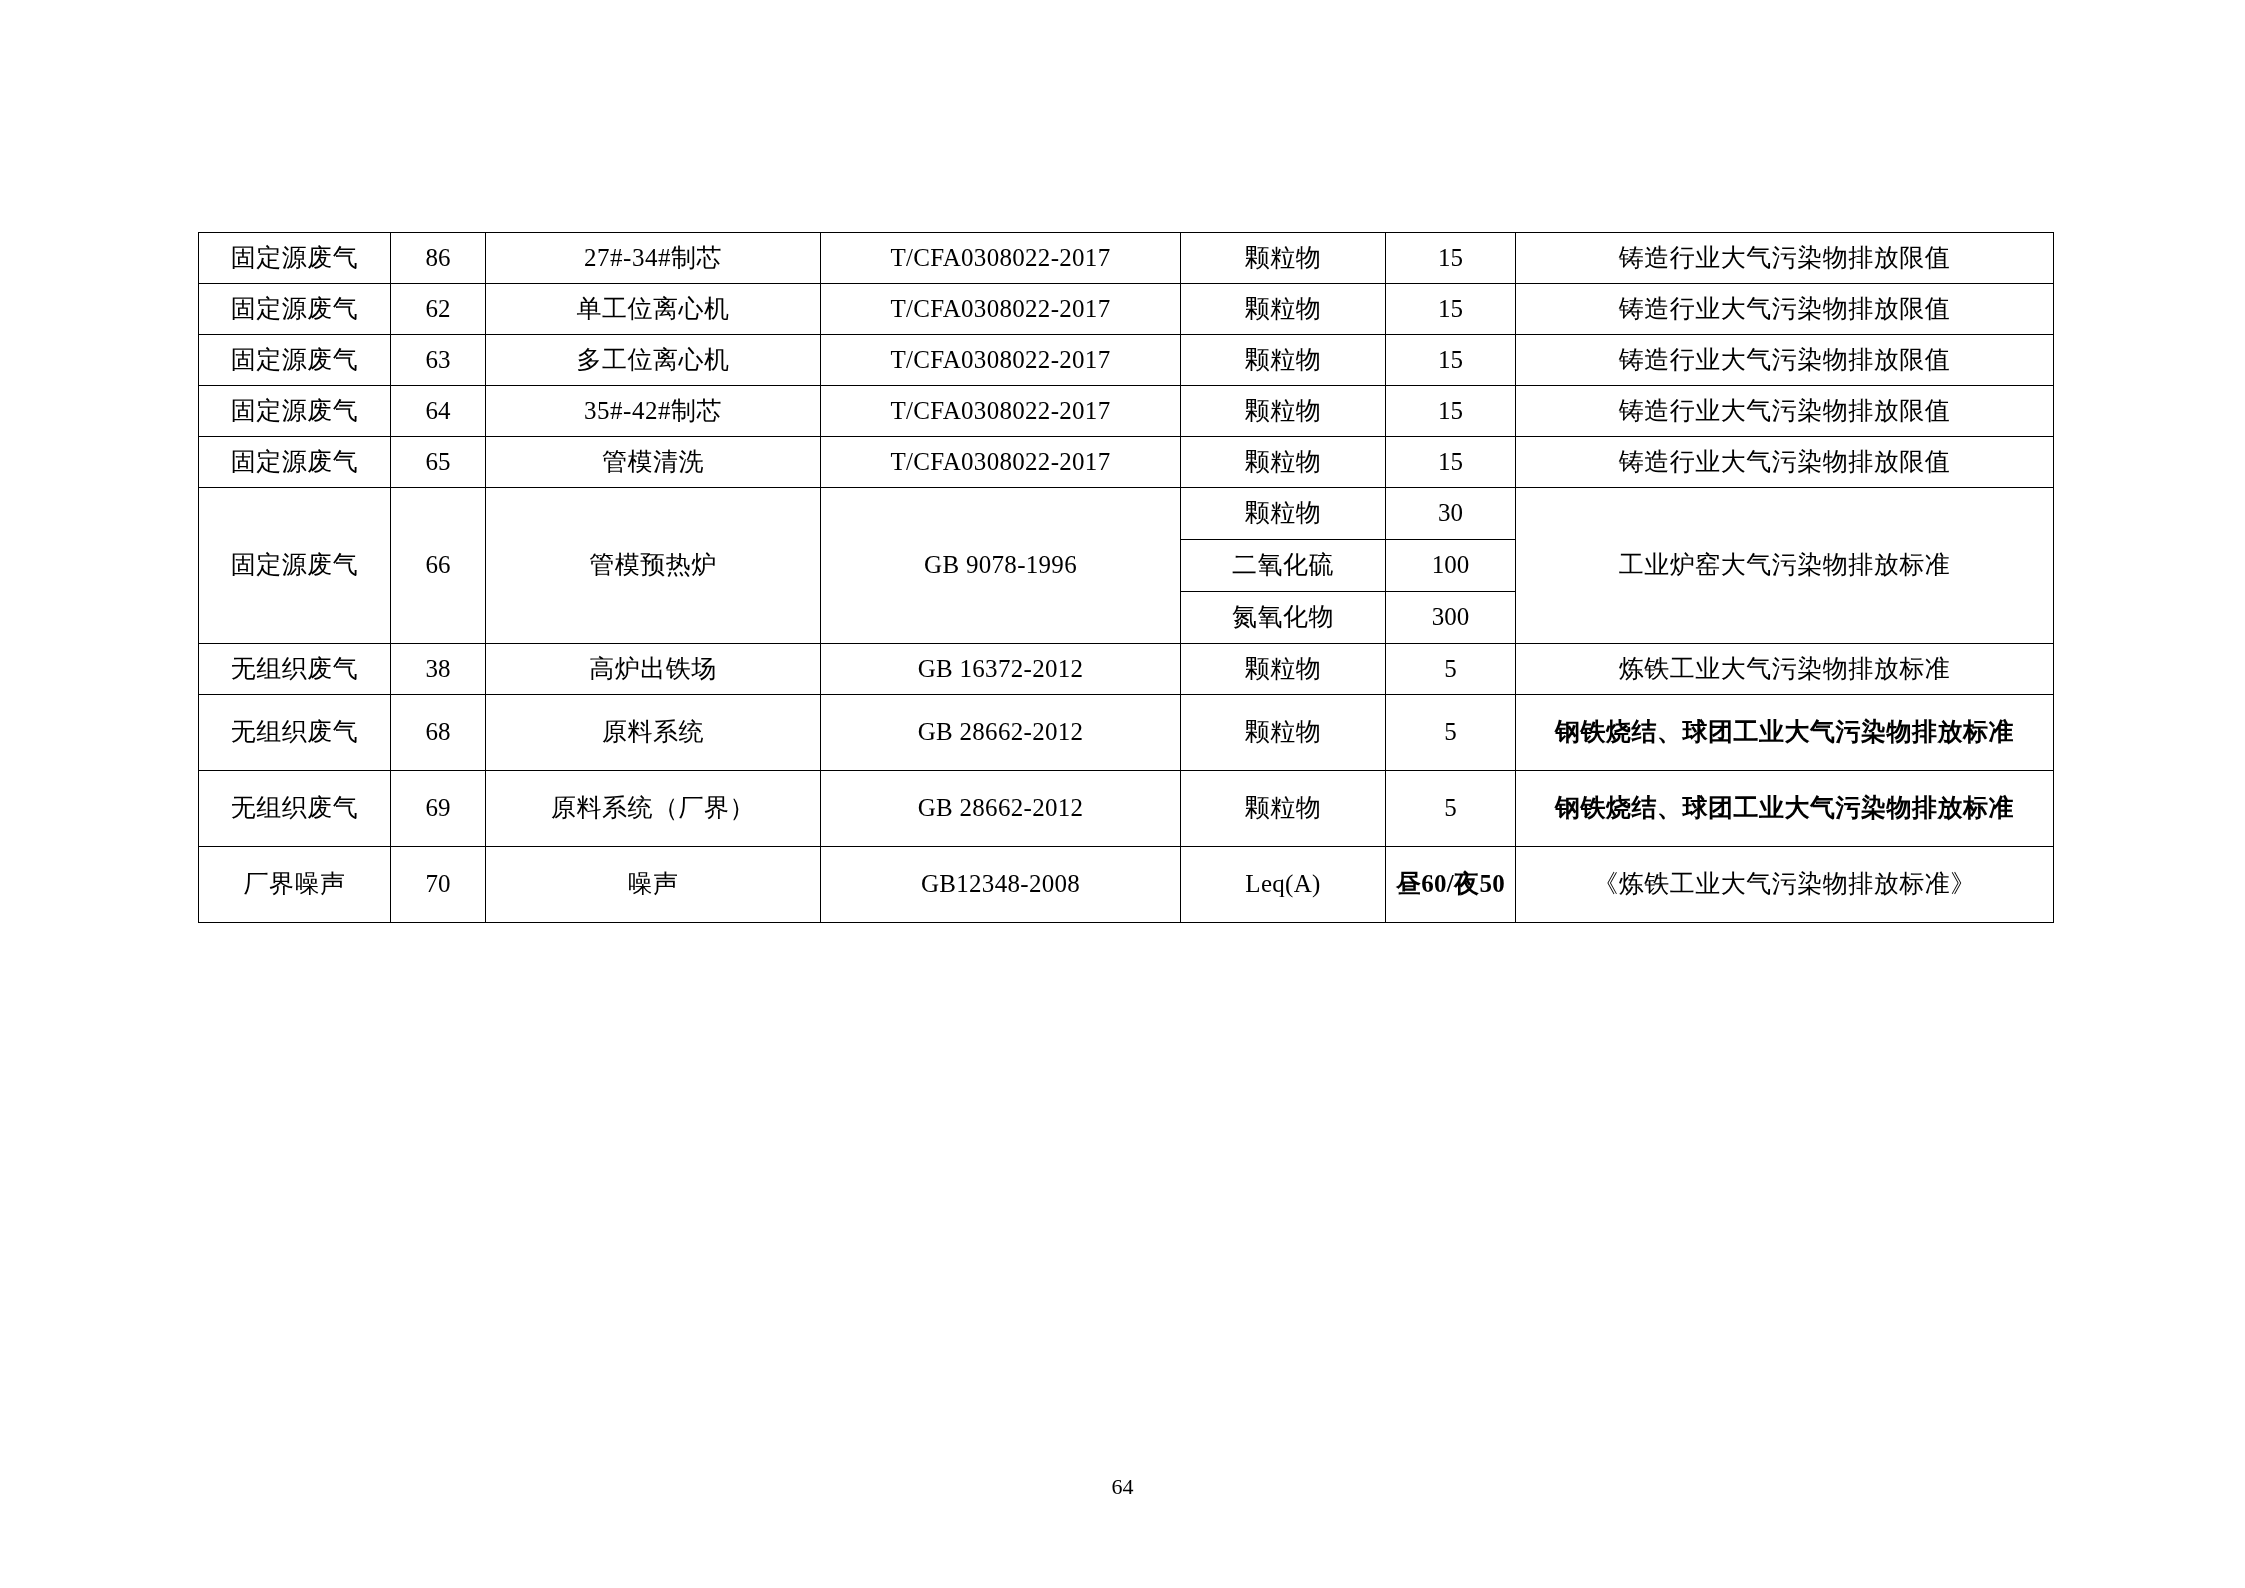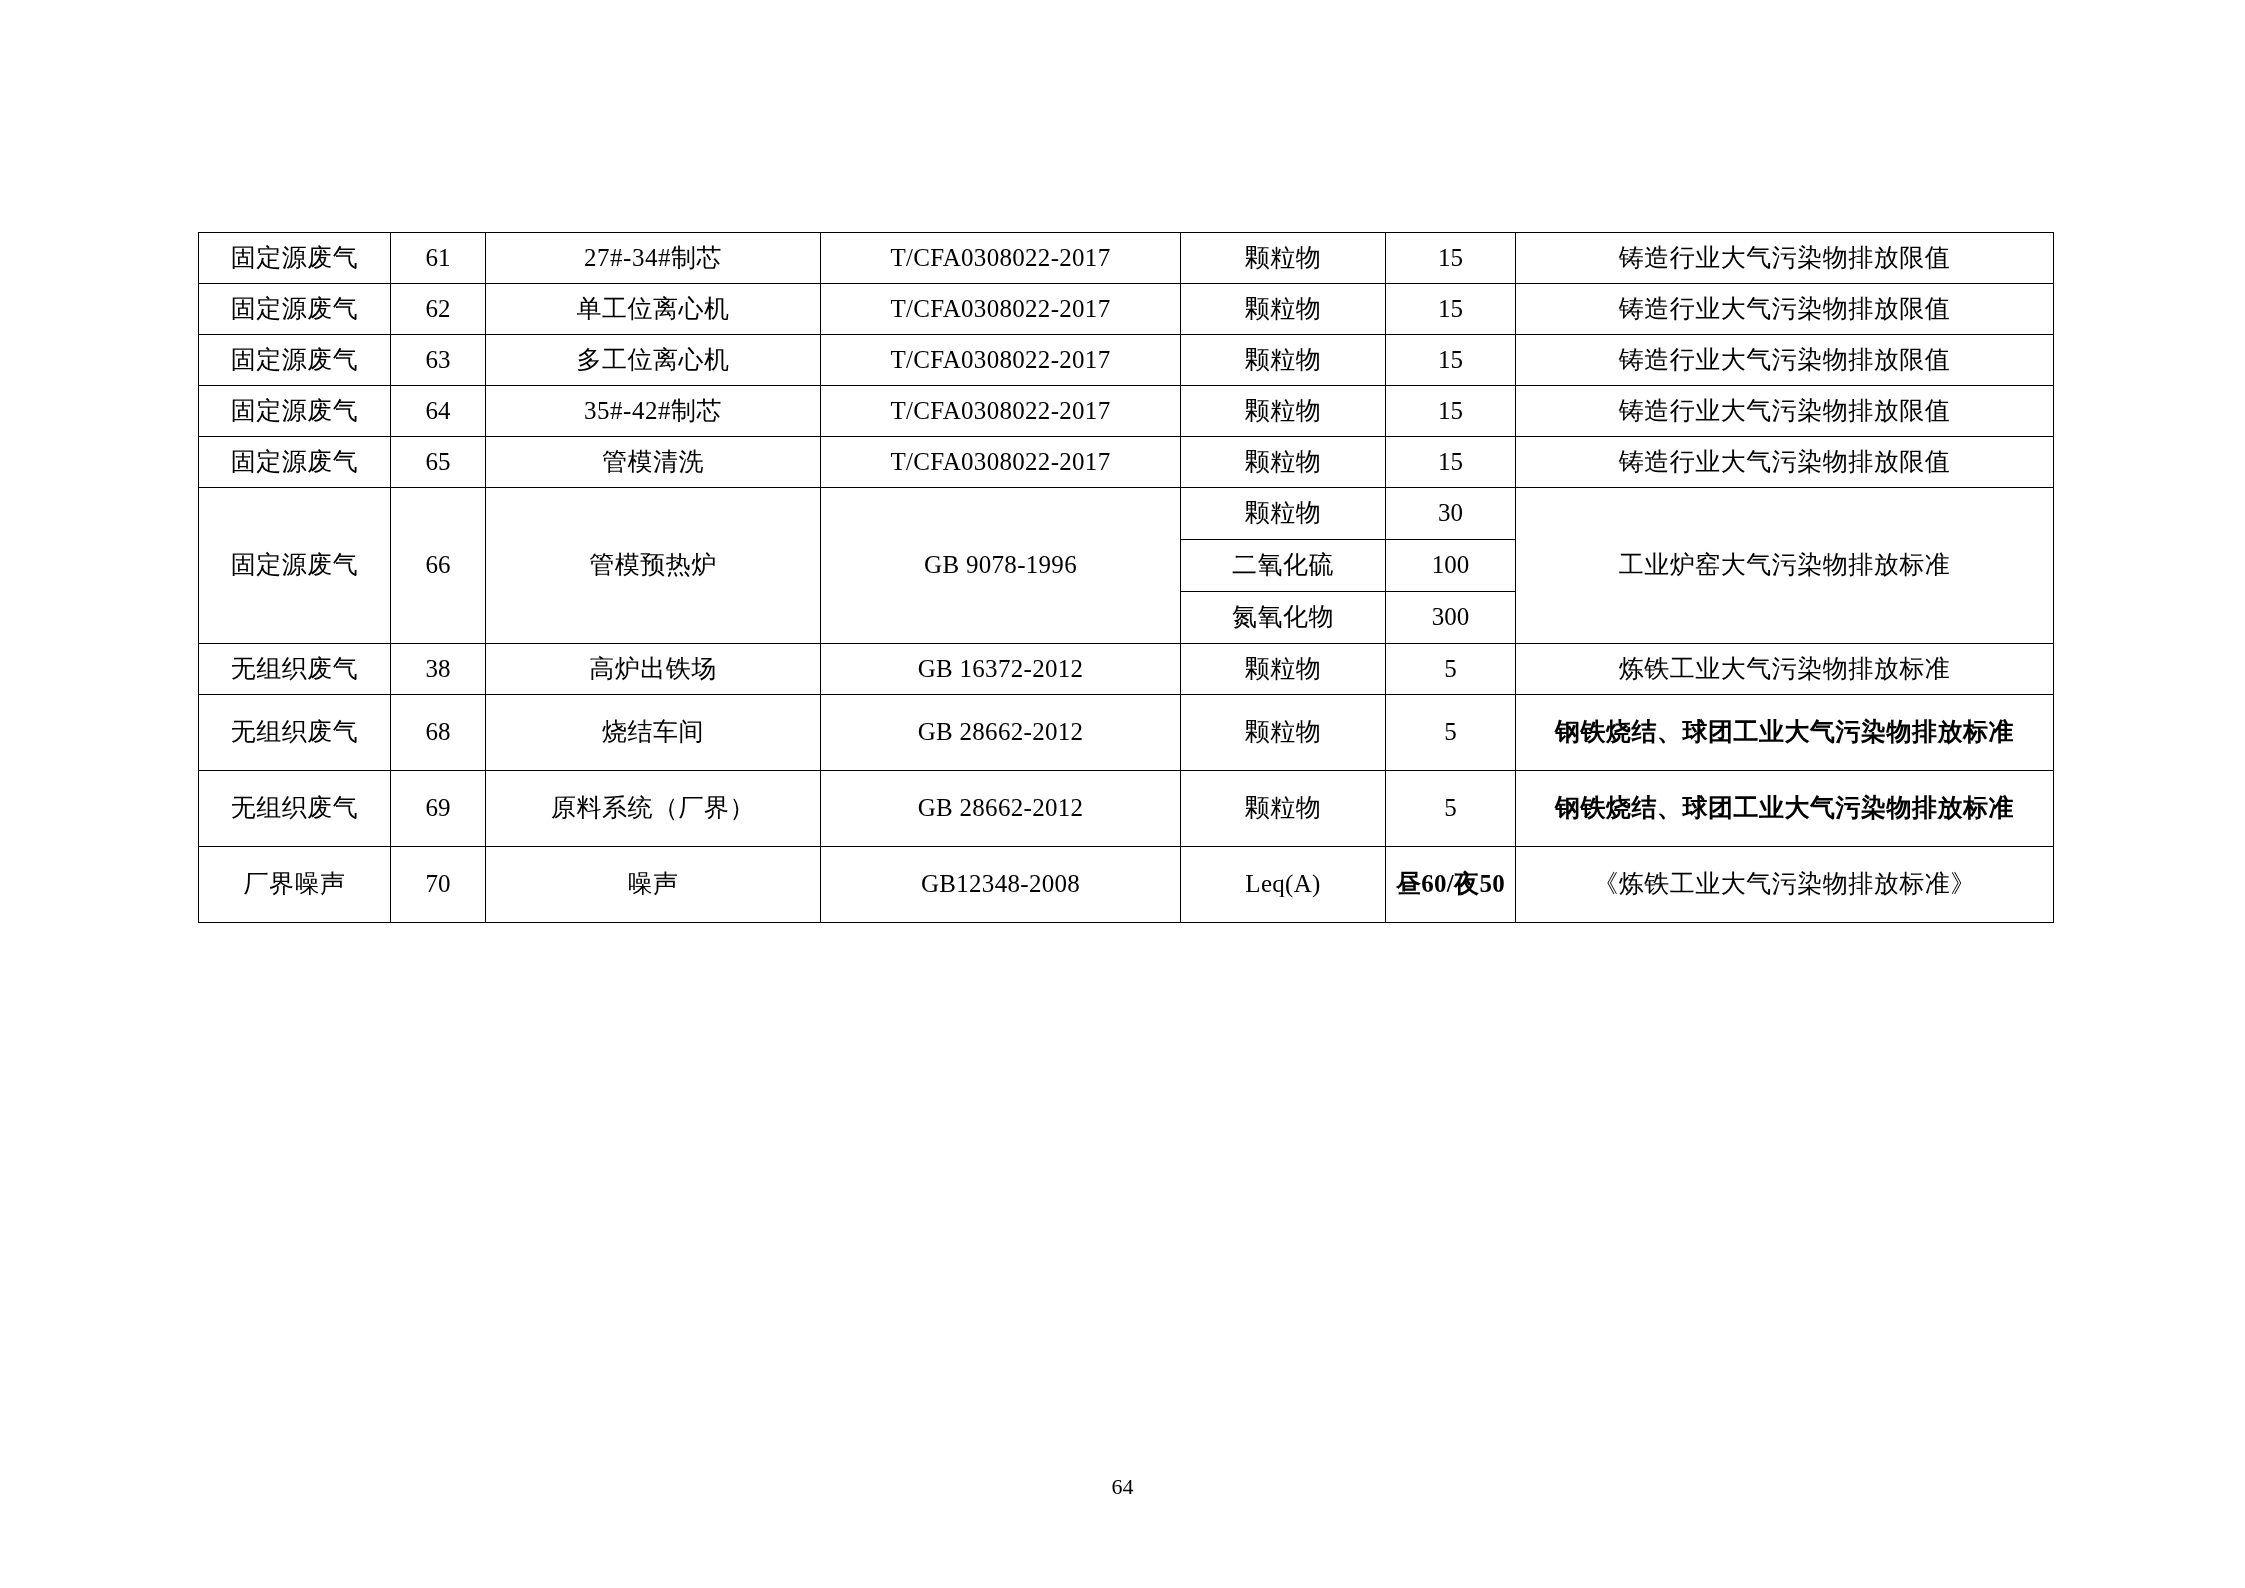--- a/index.html
+++ b/index.html
@@ -93,21 +93,21 @@
           <col class="c2">
           <col class="c3">
           <col class="c4">
           <col class="c5">
           <col class="c6">
       </colgroup>
       <tbody>
 
         <tr class="row-h">
           <td class="cn">固定源废气</td>
-          <td class="num">61</td>
+          <td class="num">86</td>
           <td class="cn">27#-34#制芯</td>
           <td class="std">T/CFA0308022-2017</td>
           <td class="cn">颗粒物</td>
           <td class="num">15</td>
           <td class="cn">铸造行业大气污染物排放限值</td>
         </tr>
 
         <tr class="row-h">
           <td class="cn">固定源废气</td>
           <td class="num">62</td>
@@ -172,21 +172,21 @@
           <td class="cn">高炉出铁场</td>
           <td class="std">GB 16372-2012</td>
           <td class="cn">颗粒物</td>
           <td class="num">5</td>
           <td class="cn">炼铁工业大气污染物排放标准</td>
         </tr>
 
         <tr style="height:76px">
           <td class="cn">无组织废气</td>
           <td class="num">68</td>
-          <td class="cn">烧结车间</td>
+          <td class="cn">原料系统</td>
           <td class="std">GB 28662-2012</td>
           <td class="cn">颗粒物</td>
           <td class="num">5</td>
           <td class="cn two-line">钢铁烧结、球团工业大气污染物排放标准</td>
         </tr>
 
         <tr style="height:76px">
           <td class="cn">无组织废气</td>
           <td class="num">69</td>
           <td class="cn">原料系统（厂界）</td>

